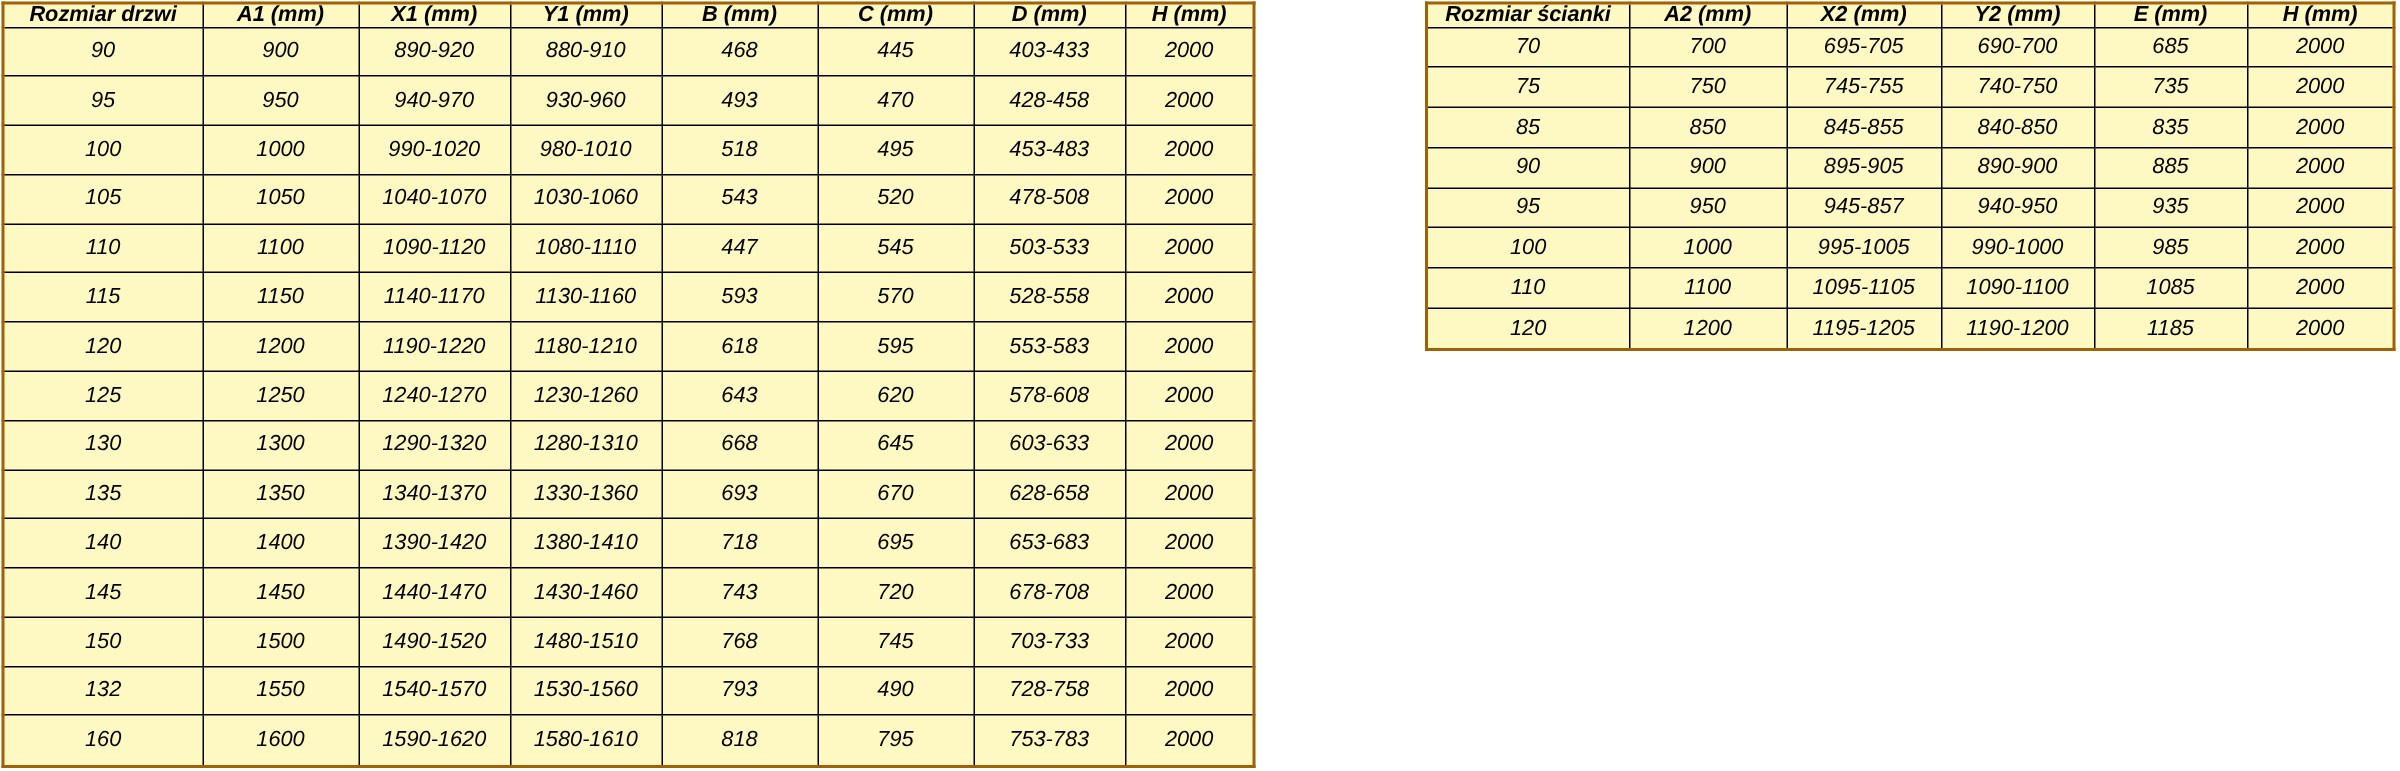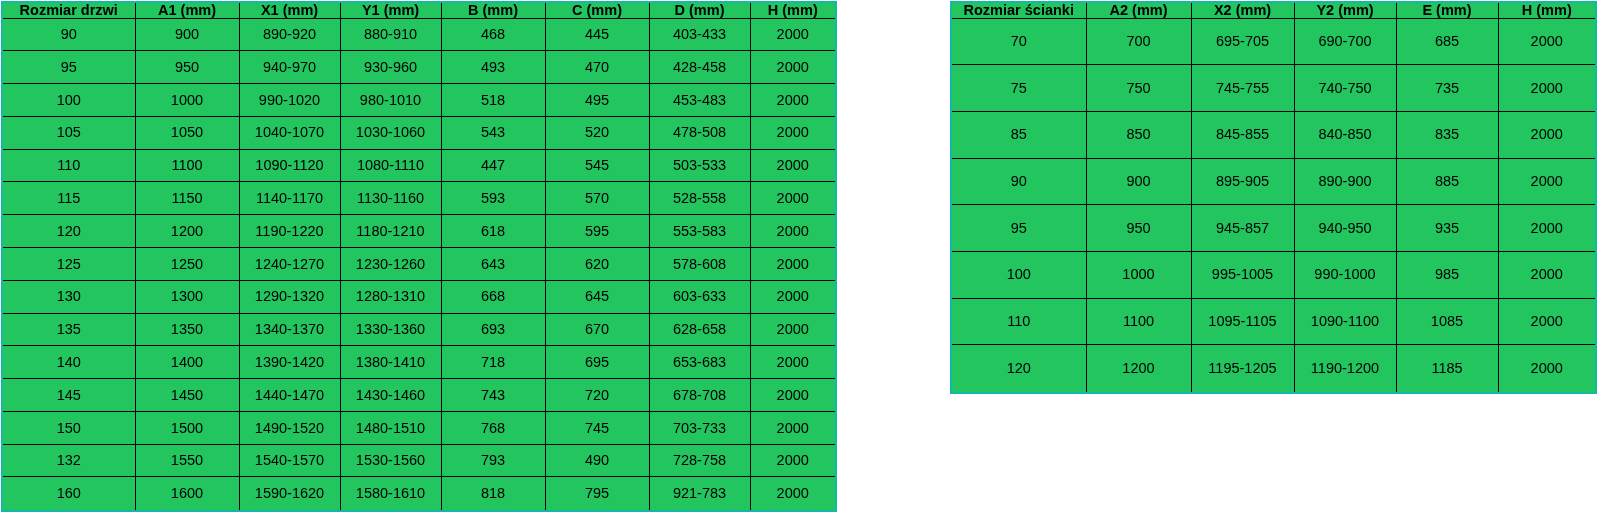--- a/index.html
+++ b/index.html
@@ -12,34 +12,35 @@
     width: 1600px;
     height: 514px;
     background: #ffffff;
     font-family: "Liberation Sans", sans-serif;
     overflow: hidden;
   }
   table.spec-table {
     position: absolute;
     border-collapse: collapse;
     table-layout: fixed;
-    background: #22c55e;
-    border: 2px solid #14b8a6;
+    background: #fef9c3;
+    border: 2px solid #a16207;
+    font-style: italic;
   }
   #door-table {
     left: 1px;
     top: 1px;
     width: 834px;
     height: 511px;
   }
   #wall-table {
     left: 950px;
     top: 1px;
     width: 645px;
-    height: 393px;
+    height: 233px;
   }
   .spec-table th,
   .spec-table td {
     border: 1px solid #000000;
     text-align: center;
     vertical-align: middle;
     padding: 0 2px;
     color: #000000;
     font-size: 14.5px;
     line-height: 1;
@@ -222,21 +223,21 @@
           <td>728-758</td>
           <td>2000</td>
         </tr>
         <tr>
           <td>160</td>
           <td>1600</td>
           <td>1590-1620</td>
           <td>1580-1610</td>
           <td>818</td>
           <td>795</td>
-          <td>921-783</td>
+          <td>753-783</td>
           <td>2000</td>
         </tr>
       </tbody>
   </table>
 
   <table id="wall-table" class="spec-table">
     <colgroup>
       <col style="width:135px">
       <col style="width:105px">
       <col style="width:103px">

